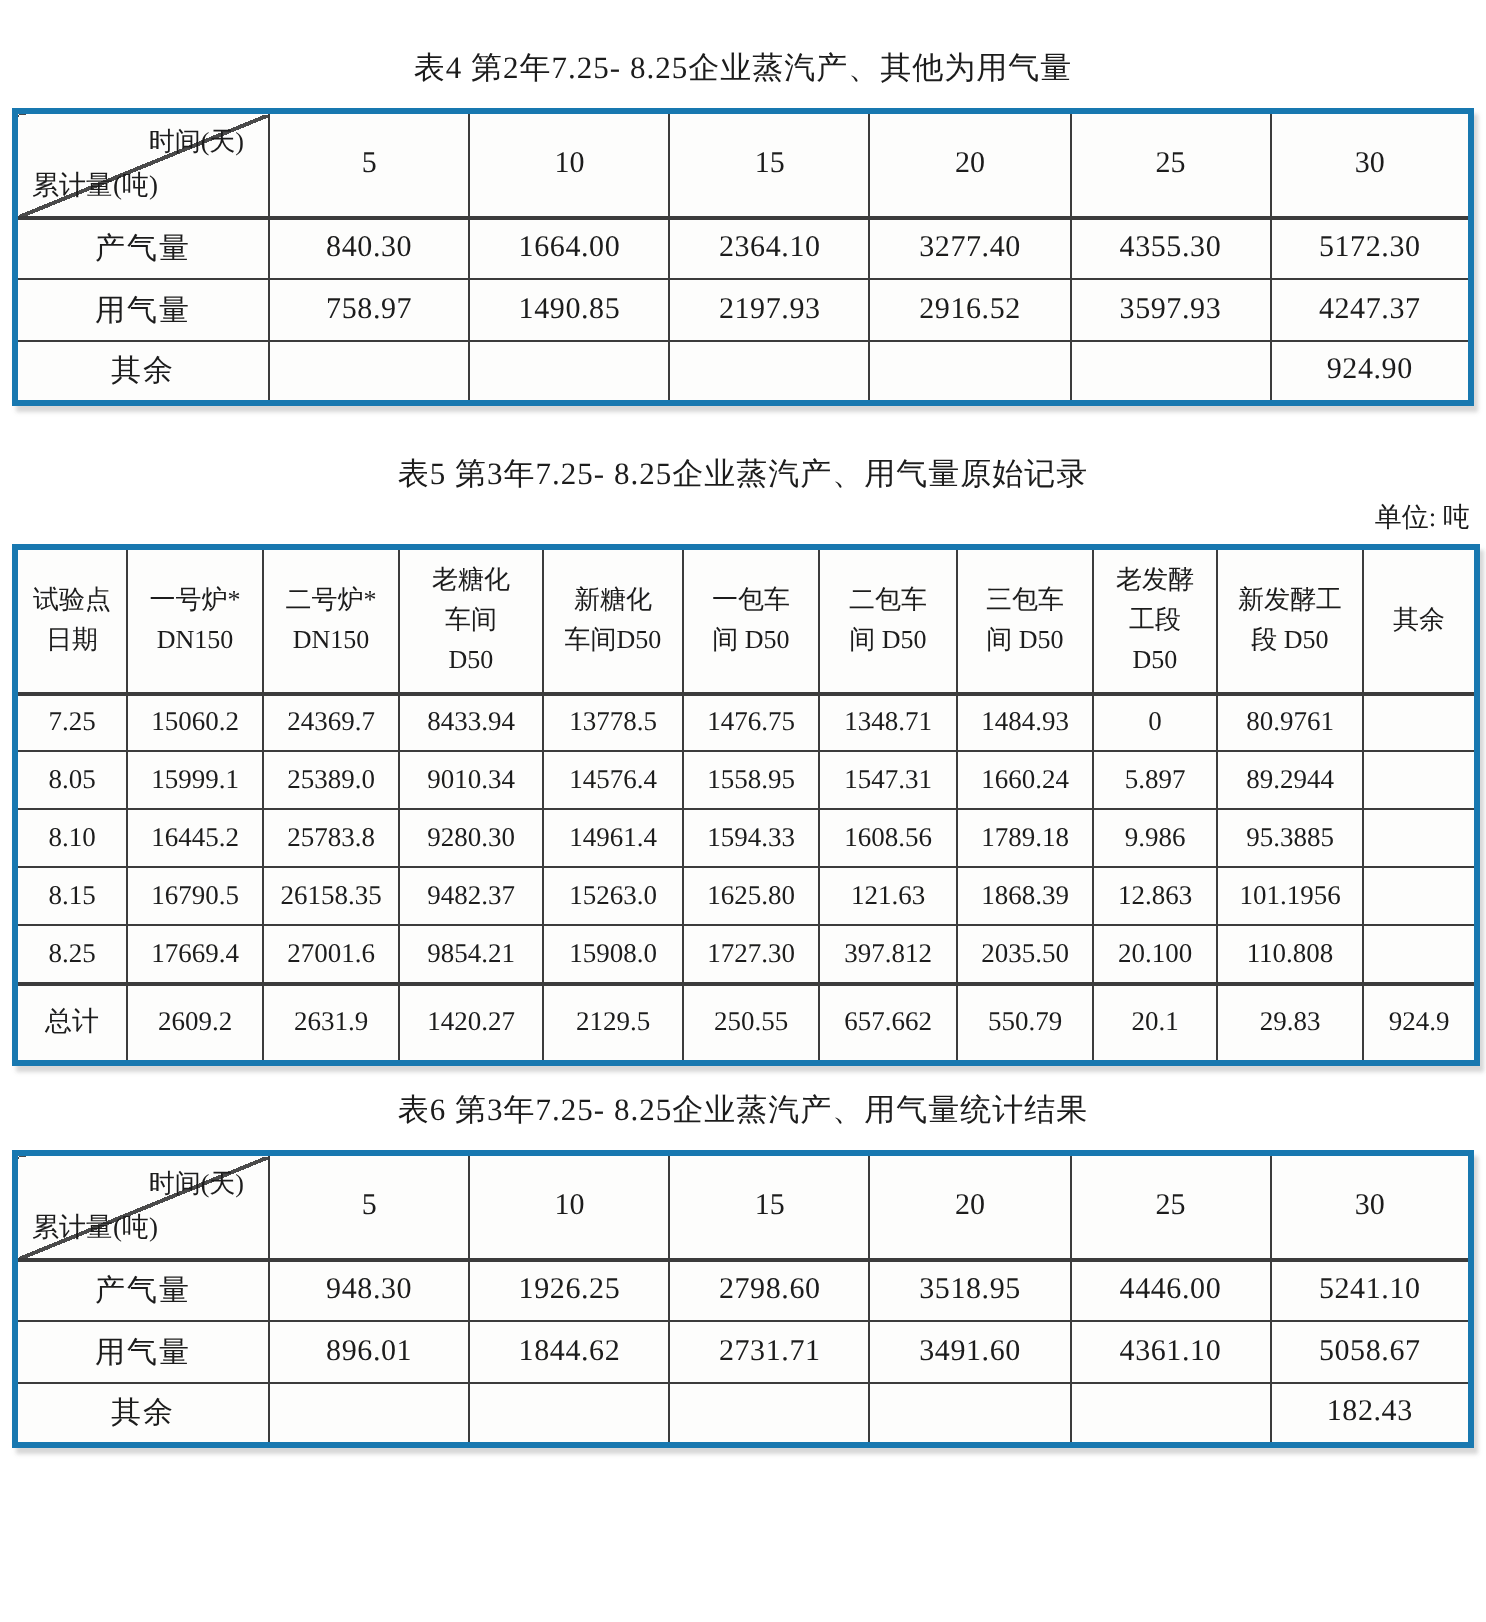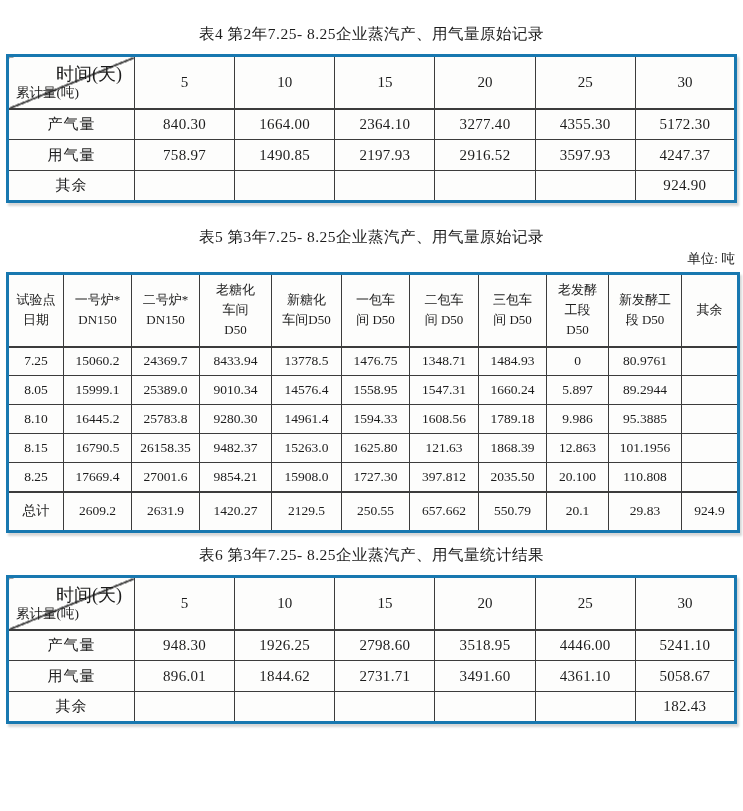--- a/index.html
+++ b/index.html
@@ -69,29 +69,29 @@
   
   .corner-cell {
     position: relative;
     padding: 0;
     background-image: linear-gradient(to bottom right,
       transparent calc(50% - 1px),
       #4a4a4a calc(50% - 1px),
       #4a4a4a calc(50% + 1px),
       transparent calc(50% + 1px));
   }
-  .corner-top    { position: absolute; top: 5px;  right: 12px; font-size: 18px; }
+  .corner-top    { position: absolute; top: 5px;  right: 12px; font-size: 13px; }
   .corner-bottom { position: absolute; bottom: 6px; left: 7px; font-size: 13.5px; }
 </style>
 </head>
 <body>
 
 <div class="doc">
 
-  <h3 class="table-title">表4 第2年7.25- 8.25企业蒸汽产、用气量原始记录</h3>
+  <h3 class="table-title">表4 第2年7.25- 8.25企业蒸汽产、其他为用气量</h3>
   <table class="summary">
     <colgroup>
       <col style="width:127px">
         <col>
         <col>
         <col>
         <col>
         <col>
         <col>
     </colgroup>

